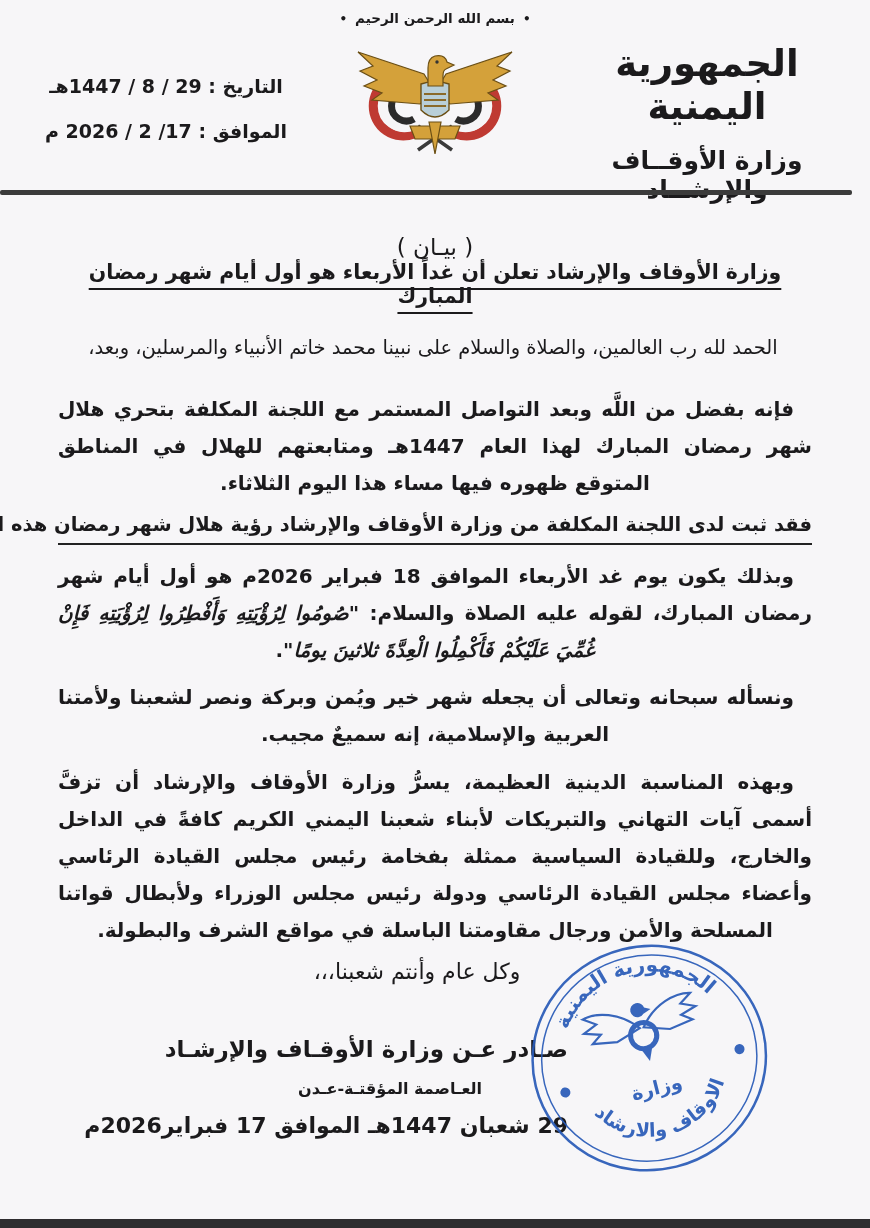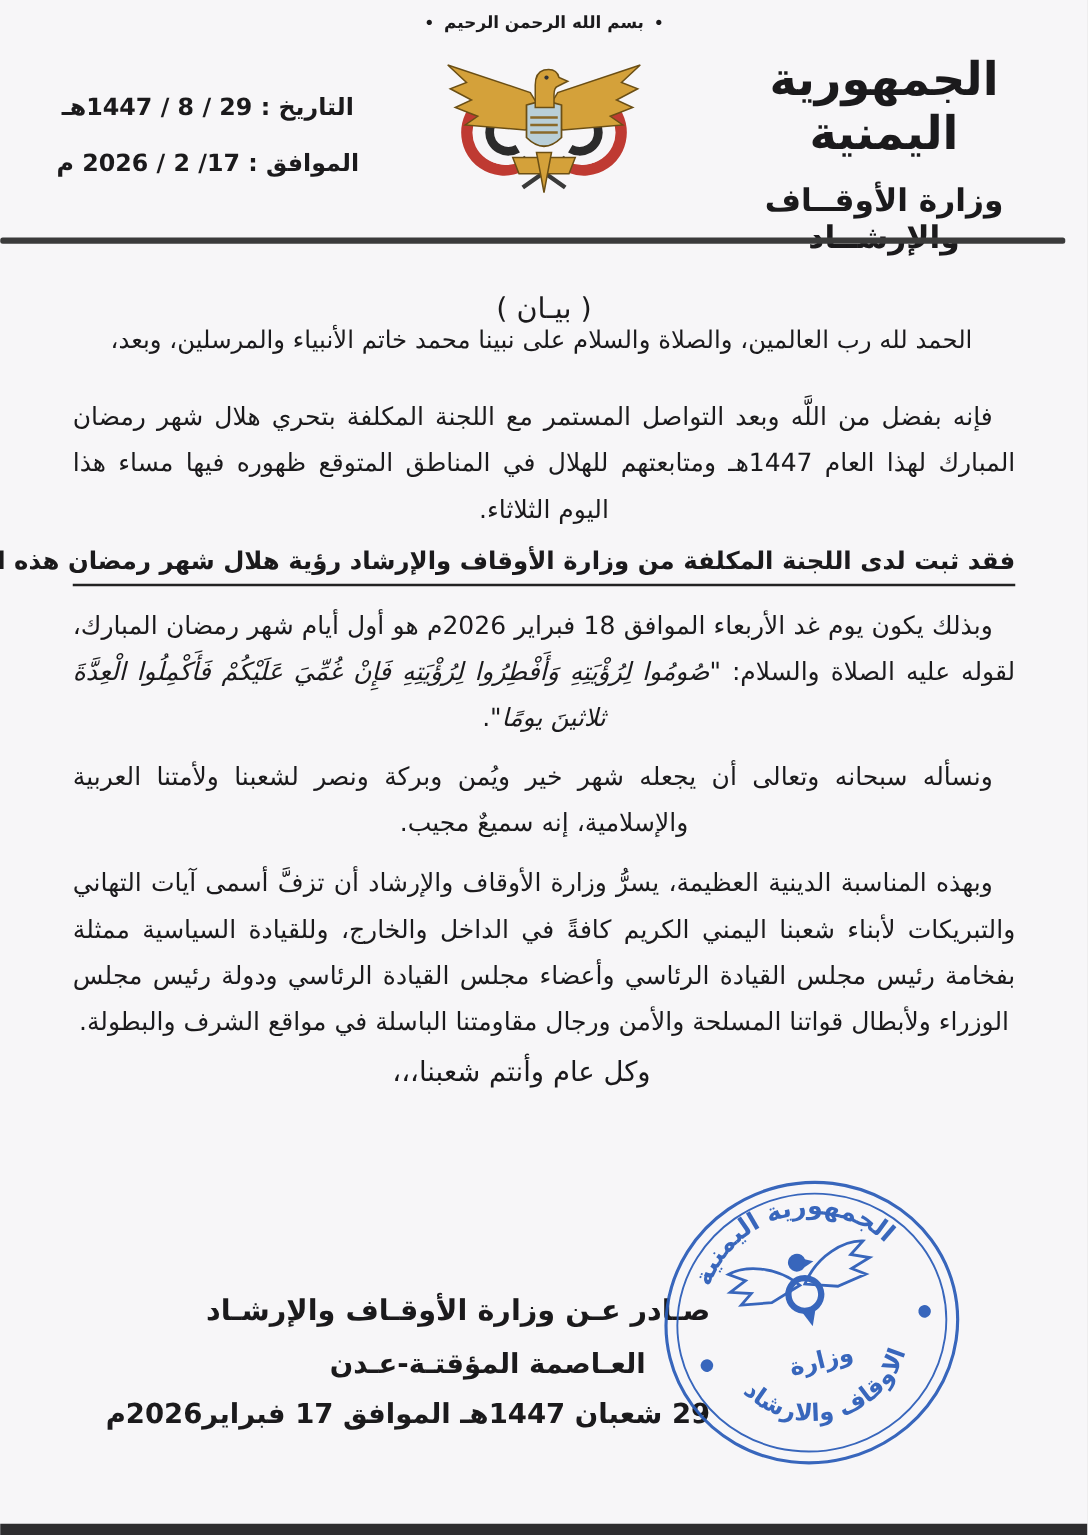--- a/index.html
+++ b/index.html
@@ -21,32 +21,32 @@
                font-size:19px; font-weight:bold; line-height:2.35; white-space:nowrap; }
   .rule { position:absolute; top:190px; left:0; width:852px; height:5px;
           background:#3b3b3b; border-radius:2px; }
   
   .body { position:absolute; top:234px; left:58px; right:58px; }
   .stmt-title { text-align:center; font-size:23px; font-weight:normal; }
   .headline  { text-align:center; font-size:20.5px; font-weight:bold;
                text-decoration:underline; text-decoration-thickness:2px; text-underline-offset:9px;
                margin-bottom:28px; }
   .opening   { font-size:19.5px; text-align:center; padding-right:4px; margin-bottom:32px; white-space:nowrap; }
-  .par       { font-size:20px; font-weight:normal; line-height:1.86;
+  .par       { font-size:20px; font-weight:bold; line-height:1.86;
                text-align:justify; text-align-last:center; text-indent:18px; margin-bottom:10px; }
   .confirmation { font-size:19.5px; font-weight:bold; text-align:center; white-space:nowrap;
                border-bottom:2.5px solid #222; padding-bottom:7px; margin-bottom:13px; }
   .hadith    { font-style:italic; }
   .closing   { width:340px; margin:4px auto 0; transform:translateX(-18px);
                text-align:center; font-size:22px; }
   
   .footer { position:absolute; top:1000px; left:212px; width:356px; text-align:center;
             font-weight:bold; white-space:nowrap; }
   .issued   { font-size:23px; margin-bottom:17px;margin-top:36px; }
-  .location { font-size:22px; margin-bottom:15px; }
+  .location { font-size:16px; margin-bottom:15px; }
   .dateline { font-size:22px; }
   .stamp { position:absolute; top:942px; left:526px; width:248px; height:238px;
            transform:rotate(-14deg); opacity:.93; }
   .bottom-edge { position:absolute; bottom:0; left:0; right:0; height:9px; background:#2e2d2f; }
 </style>
 </head>
 <body>
 
 <div class="page">
 
@@ -85,20 +85,21 @@
 
   <div class="hdr-left">
     <div>التاريخ : 29 / 8 / 1447هـ</div>
     <div>الموافق : 17/ 2 / 2026 م</div>
   </div>
 
   <div class="rule"></div>
 
   <div class="body">
     <div class="stmt-title">( بيـان )</div>
+    <div class="headline">وزارة الأوقاف والإرشاد تعلن أن غداً الأربعاء هو أول أيام شهر رمضان المبارك</div>
     <div class="opening">الحمد لله رب العالمين، والصلاة والسلام على نبينا محمد خاتم الأنبياء والمرسلين، وبعد،</div>
     <p class="par">فإنه بفضل من اللَّه وبعد التواصل المستمر مع اللجنة المكلفة بتحري هلال شهر رمضان المبارك لهذا العام 1447هـ ومتابعتهم للهلال في المناطق المتوقع ظهوره فيها مساء هذا اليوم الثلاثاء.</p>
     <div class="confirmation">فقد ثبت لدى اللجنة المكلفة من وزارة الأوقاف والإرشاد رؤية هلال شهر رمضان هذه الليلة</div>
     <p class="par"><span>وبذلك يكون يوم غد الأربعاء الموافق 18 فبراير 2026م هو أول أيام شهر رمضان المبارك، لقوله عليه الصلاة والسلام: </span><span class="hadith">"صُومُوا لِرُؤْيَتِهِ وَأَفْطِرُوا لِرُؤْيَتِهِ فَإِنْ غُمِّيَ عَلَيْكُمْ فَأَكْمِلُوا الْعِدَّةَ ثلاثينَ يومًا"</span><span>.</span></p>
     <p class="par">ونسأله سبحانه وتعالى أن يجعله شهر خير ويُمن وبركة ونصر لشعبنا ولأمتنا العربية والإسلامية، إنه سميعٌ مجيب.</p>
     <p class="par">وبهذه المناسبة الدينية العظيمة، يسرُّ وزارة الأوقاف والإرشاد أن تزفَّ أسمى آيات التهاني والتبريكات لأبناء شعبنا اليمني الكريم كافةً في الداخل والخارج، وللقيادة السياسية ممثلة بفخامة رئيس مجلس القيادة الرئاسي وأعضاء مجلس القيادة الرئاسي ودولة رئيس مجلس الوزراء ولأبطال قواتنا المسلحة والأمن ورجال مقاومتنا الباسلة في مواقع الشرف والبطولة.</p>
     <div class="closing">وكل عام وأنتم شعبنا،،،</div>
   </div>
 
   <div class="footer">

